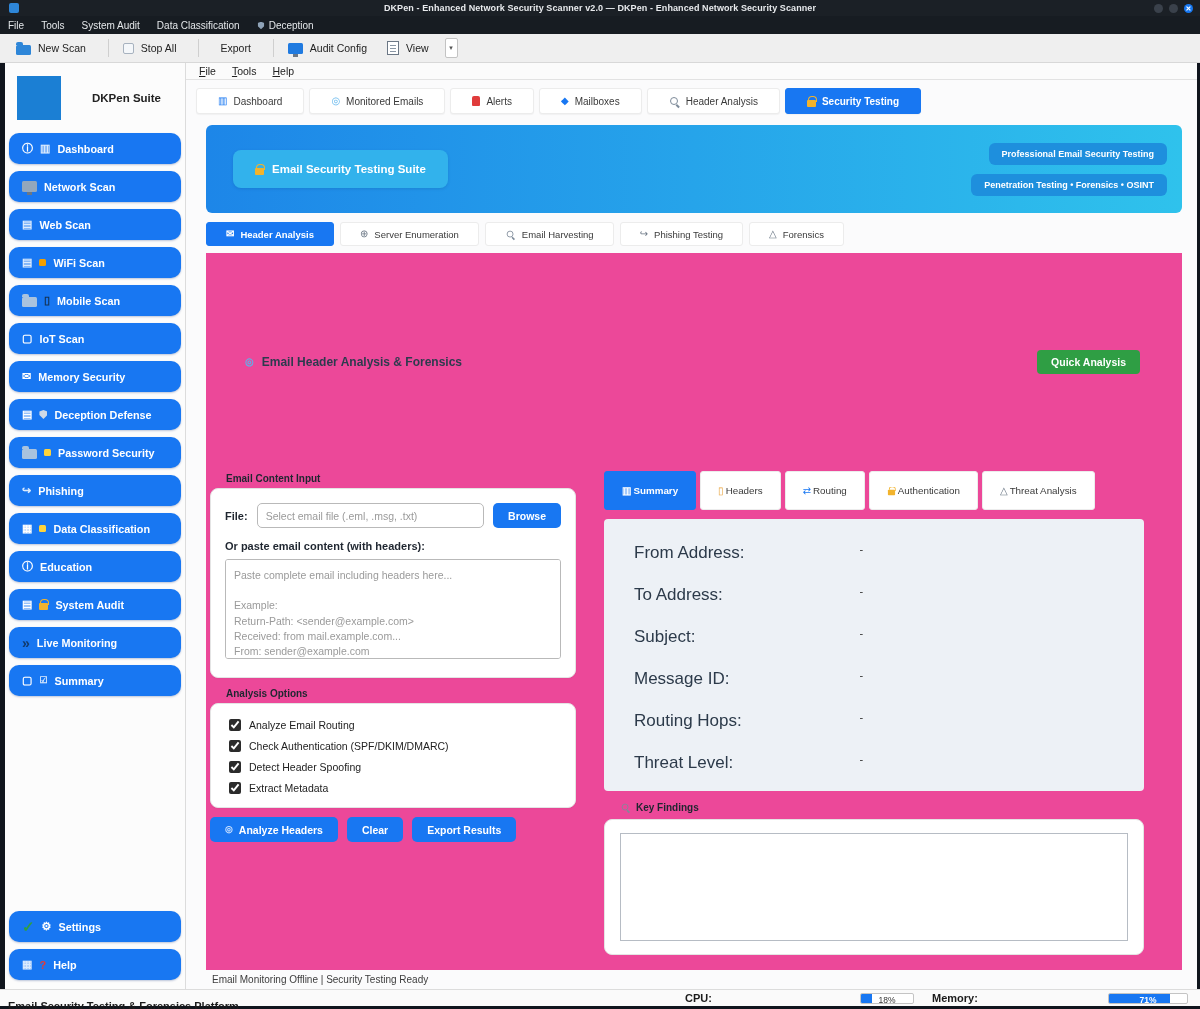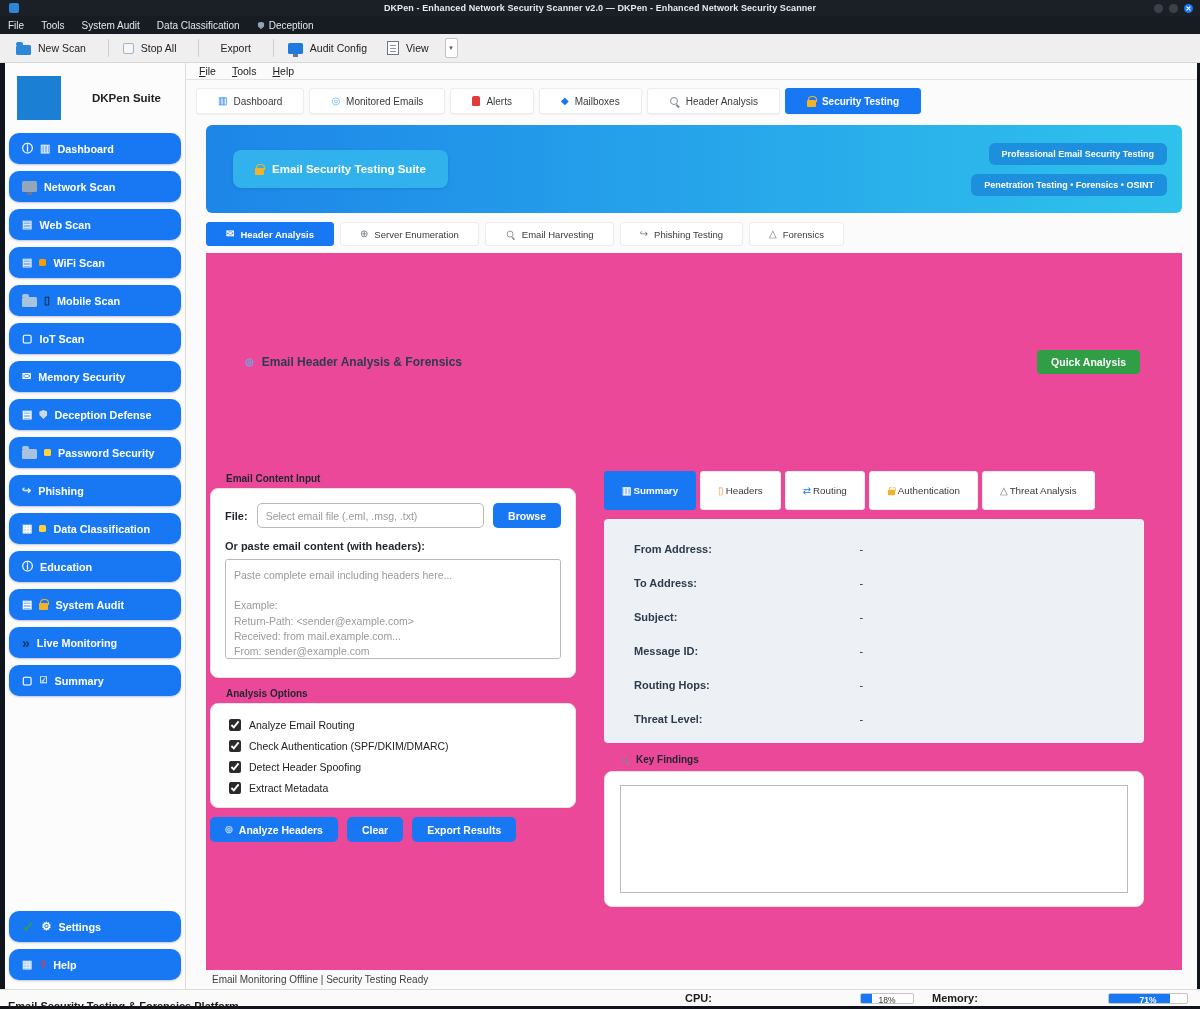--- a/index.html
+++ b/index.html
@@ -114,21 +114,21 @@
   .paste-area{width:100%;height:100px;border:1px solid #b9b9b9;border-radius:3px;padding:8px;font-size:10.5px;font-family:inherit;color:#555;resize:none;line-height:1.45}
   .paste-area::placeholder{color:#9a9a9a}
   .opt-row{display:flex;align-items:center;gap:8px;margin:4px 0 9px 4px;font-size:10.5px;color:#222}
   .opt-row input{width:12px;height:12px;accent-color:#2b2b2b}
   .action-row{display:flex;gap:9px;margin-top:9px}
   .rtabs{display:flex;gap:4px;flex:0 0 auto}
   .rtab{height:39px;display:flex;align-items:center;gap:2px;padding:0 17px;background:#fff;border:1px solid #ececec;border-radius:3px;font-size:9.8px;color:#3a3a3a;cursor:pointer}
   .rtab.active{background:#1877f2;border-color:#1877f2;color:#fff;font-weight:bold}
   .summary-panel{background:#edf1f6;border-radius:4px;margin-top:9px;padding:24px 30px 18px}
   .srow{display:flex;margin-bottom:22px}
-  .srow-label{flex:0 0 47%;font-size:11px;font-weight:bold;color:#2c3a4a}
+  .srow-label{flex:0 0 47%;font-size:17px;font-weight:normal;color:#2c3a4a}
   .srow-value{font-size:11px;color:#333}
   .kf-card{background:#fff;border:1px solid #e4e4e4;border-radius:8px;padding:13px 15px;margin-top:2px}
   .kf-box{height:108px;border:1px solid #b6bcc4;background:#fff}
   .inner-status{margin-top:auto;font-size:10px;color:#3c3c3c;padding:4px 0 4px 6px;background:#fbfbfc;flex:0 0 auto}
 
   
   .statusbar{height:17px;flex:0 0 17px;background:#fafafa;border-top:1px solid #dcdcdc;position:relative;font-size:11px;color:#1b1b1b}
   .sb-platform{position:absolute;left:8px;top:10px;font-weight:bold}
   .sb-cpu-label{position:absolute;left:685px;top:2px;font-weight:bold}
   .sb-mem-label{position:absolute;left:932px;top:2px;font-weight:bold}

